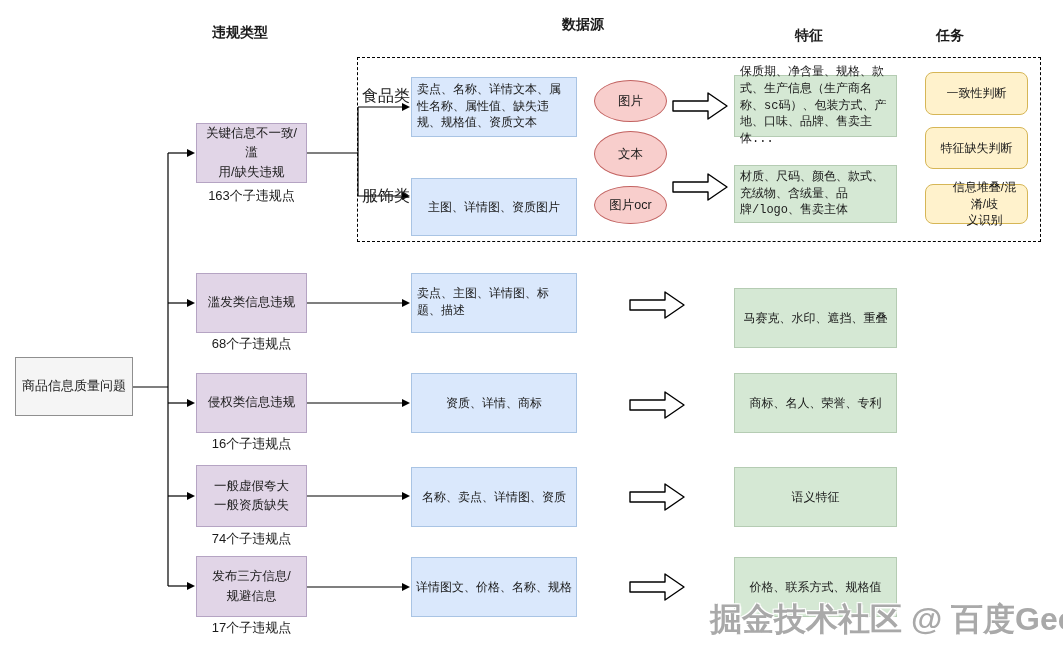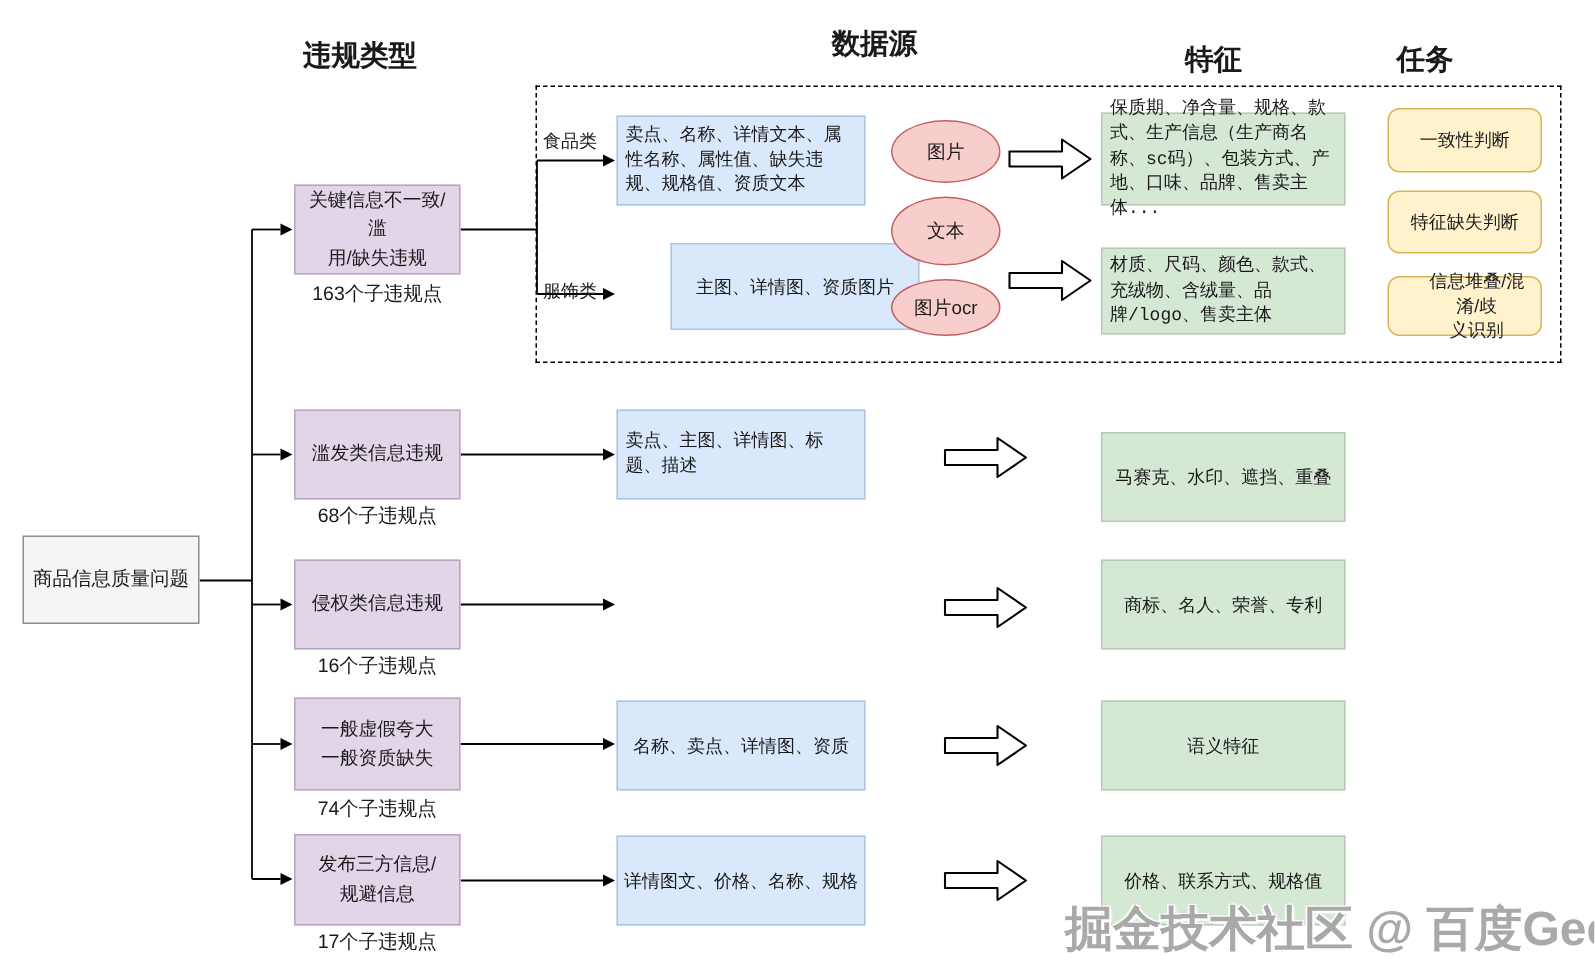--- a/index.html
+++ b/index.html
@@ -8,21 +8,21 @@
     --modality-fill:#f8cecc; --modality-border:#c26260;
     --feature-fill:#d5e8d4;  --feature-border:#b5ccb3;
     --task-fill:#fff2cc;     --task-border:#d6b656;
     --root-fill:#f5f5f5;     --root-border:#8f8f8f;
     --line:#000000;
   }
   html,body{margin:0;padding:0;background:#ffffff;}
   body{font-family:"Liberation Sans","DejaVu Sans",sans-serif;color:#1a1a1a;}
   .canvas{position:relative;width:1063px;height:653px;background:#fff;overflow:hidden;}
 
-  .col-header{position:absolute;font-size:19px;font-weight:bold;text-align:center;width:130px;white-space:nowrap;}
+  .col-header{position:absolute;font-size:14px;font-weight:bold;text-align:center;width:130px;white-space:nowrap;}
 
   .dashed-zone{position:absolute;left:357px;top:57px;width:684px;height:185px;border:1.5px dashed #000;box-sizing:border-box;}
 
   .box{position:absolute;box-sizing:border-box;display:flex;align-items:center;justify-content:center;
        font-size:12px;line-height:1.4;text-align:center;white-space:pre-line;padding:2px 4px;}
   .box.left{justify-content:flex-start;text-align:left;padding:2px 5px;font-family:Liberation Mono, monospace;}
 
   .rootbox{left:15px;top:357px;width:118px;height:59px;background:var(--root-fill);border:1px solid var(--root-border);font-size:13px;}
 
   .vbox{left:196px;width:111px;background:var(--violation-fill);border:1px solid var(--violation-border);font-size:12.5px;line-height:1.55;}
@@ -31,21 +31,21 @@
   .sbox{left:411px;width:166px;background:var(--source-fill);border:1px solid var(--source-border);}
   .nowrap{white-space:nowrap;}
 
   .ellipse{position:absolute;left:594px;width:73px;box-sizing:border-box;display:flex;align-items:center;justify-content:center;
            background:var(--modality-fill);border:1px solid var(--modality-border);border-radius:50%;font-size:12.5px;}
 
   .fbox{left:734px;width:163px;background:var(--feature-fill);border:1px solid var(--feature-border);}
 
   .tbox{left:925px;width:103px;background:var(--task-fill);border:1px solid var(--task-border);border-radius:8px;font-size:12px;}
 
-  .branch-label{position:absolute;left:362px;font-size:12px;white-space:nowrap;}
+  .branch-label{position:absolute;left:362px;font-size:16px;white-space:nowrap;}
 
   .connector-layer{position:absolute;left:0;top:0;width:1063px;height:653px;pointer-events:none;}
   .connector-layer path,.connector-layer line{stroke:var(--line);stroke-width:1.2;fill:none;}
   .connector-layer polygon.head{fill:var(--line);stroke:none;}
   .block-arrow{position:absolute;width:57px;height:30px;}
   .block-arrow polygon{fill:#ffffff;stroke:#000;stroke-width:1.4;stroke-linejoin:round;}
 
   .watermark{position:absolute;left:710px;top:598px;font-size:32px;font-weight:bold;color:#a9a9a9;white-space:nowrap;z-index:5;
              text-shadow:-1px -1px 0 #fff,1px -1px 0 #fff,-1px 1px 0 #fff,1px 1px 0 #fff,2px 2px 1px rgba(255,255,255,.6);}
 </style>
@@ -108,22 +108,23 @@
   <div class="vcount" style="top:187px;">163个子违规点</div>
   <div class="vcount" style="top:335px;">68个子违规点</div>
   <div class="vcount" style="top:435px;">16个子违规点</div>
   <div class="vcount" style="top:530px;">74个子违规点</div>
   <div class="vcount" style="top:619px;">17个子违规点</div>
 
   <div class="branch-label" style="top:86px;">食品类</div>
   <div class="branch-label" style="top:186px;">服饰类</div>
 
   <div class="box sbox left" style="top:77px;height:60px;">卖点、名称、详情文本、属性名称、属性值、缺失违规、规格值、资质文本</div>
-  <div class="box sbox" style="top:162px;height:58px;margin-left:36px;">主图、详情图、资质图片</div>
+  <div class="box sbox" style="top:178px;height:58px;">主图、详情图、资质图片</div>
   <div class="box sbox left" style="top:273px;height:60px;">卖点、主图、详情图、标题、描述</div>
+  <div class="box sbox" style="top:373px;height:60px;">资质、详情、商标</div>
   <div class="box sbox" style="top:467px;height:60px;">名称、卖点、详情图、资质</div>
   <div class="box sbox nowrap" style="top:557px;height:60px;">详情图文、价格、名称、规格</div>
 
   <div class="ellipse" style="top:80px;height:42px;">图片</div>
   <div class="ellipse" style="top:131px;height:46px;">文本</div>
   <div class="ellipse" style="top:186px;height:38px;">图片ocr</div>
 
   <svg class="block-arrow" style="left:672px;top:91px;" viewBox="0 0 57 30">
       <polygon points="1,10 36,10 36,2 55,15 36,28 36,20 1,20"></polygon>
     </svg>

